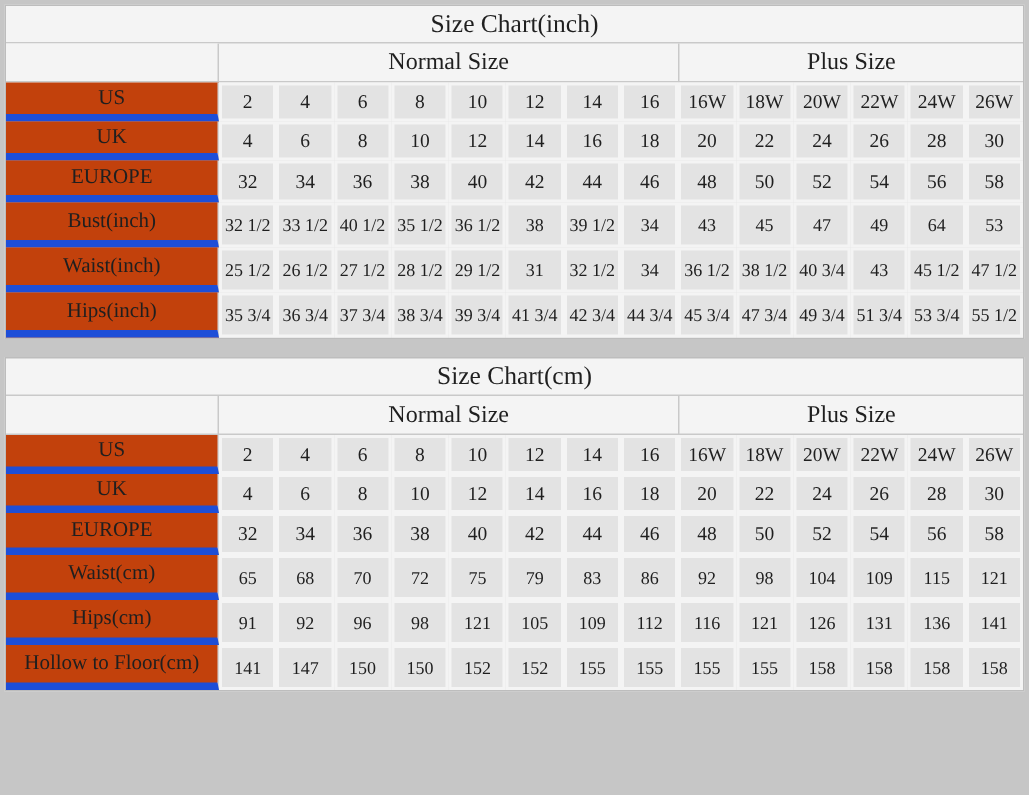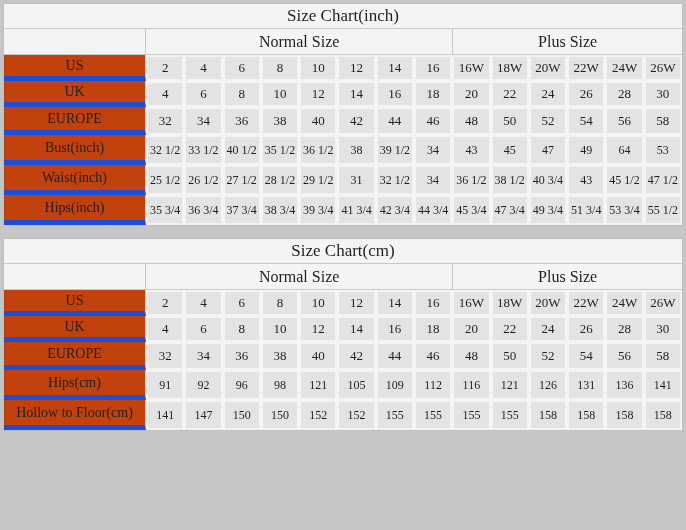--- a/index.html
+++ b/index.html
@@ -263,20 +263,37 @@
           <td class="data-cell">44</td>
           <td class="data-cell">46</td>
           <td class="data-cell">48</td>
           <td class="data-cell">50</td>
           <td class="data-cell">52</td>
           <td class="data-cell">54</td>
           <td class="data-cell">56</td>
           <td class="data-cell">58</td>
         </tr>
         <tr>
+          <td class="label-cell">Waist(cm)</td>
+          <td class="data-cell">65</td>
+          <td class="data-cell">68</td>
+          <td class="data-cell">70</td>
+          <td class="data-cell">72</td>
+          <td class="data-cell">75</td>
+          <td class="data-cell">79</td>
+          <td class="data-cell">83</td>
+          <td class="data-cell">86</td>
+          <td class="data-cell">92</td>
+          <td class="data-cell">98</td>
+          <td class="data-cell">104</td>
+          <td class="data-cell">109</td>
+          <td class="data-cell">115</td>
+          <td class="data-cell">121</td>
+        </tr>
+        <tr>
           <td class="label-cell">Hips(cm)</td>
           <td class="data-cell">91</td>
           <td class="data-cell">92</td>
           <td class="data-cell">96</td>
           <td class="data-cell">98</td>
           <td class="data-cell">121</td>
           <td class="data-cell">105</td>
           <td class="data-cell">109</td>
           <td class="data-cell">112</td>
           <td class="data-cell">116</td>

